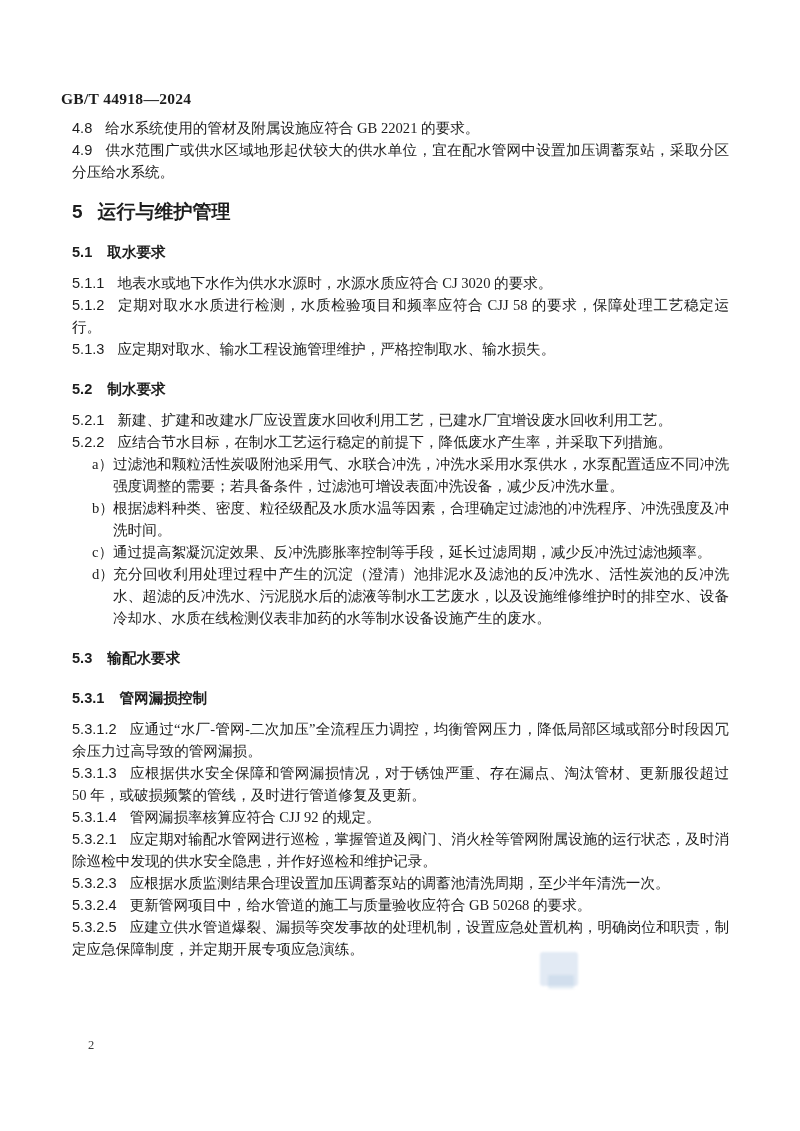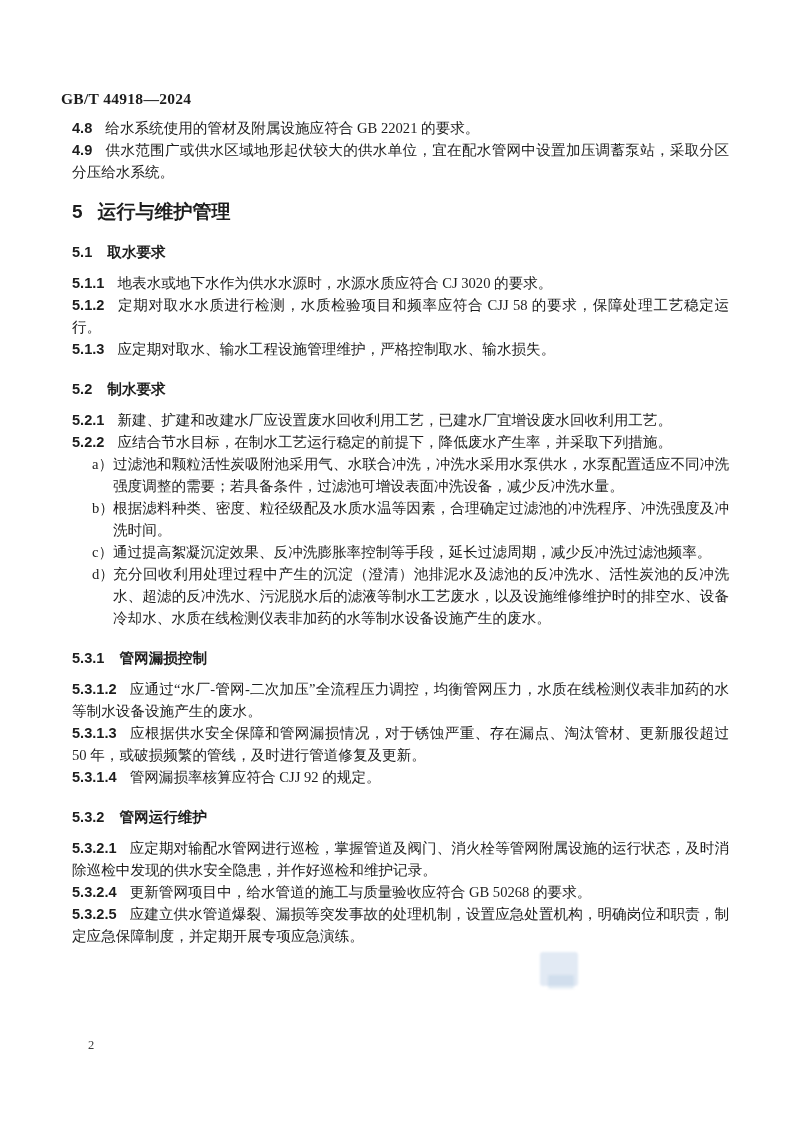--- a/index.html
+++ b/index.html
@@ -13,21 +13,21 @@
     font-size:15.5px; font-weight:700; letter-spacing:.3px;
     font-family:"Liberation Serif","DejaVu Serif",serif;
   }
   .content {
     position:absolute; left:72px; top:117px; width:657px;
     font-size:14.6px; line-height:22px; text-align:justify;
     text-justify:inter-character;
   }
   p.clause { margin:0; }
   .clause-num {
-    font-weight:700; margin-right:13px; white-space:nowrap;
+    font-weight:400; margin-right:13px; white-space:nowrap;
     font-family:"Liberation Sans","DejaVu Sans",sans-serif;
   }
   .h-chapter {
     margin:18px 0 15px 0; font-size:19px; font-weight:700;
     font-family:"Liberation Sans","DejaVu Sans",sans-serif;
     line-height:22px;
   }
   .h-section, .h-subsection {
     margin:18px 0 9px 0; font-size:14.6px; font-weight:700;
     font-family:"Liberation Sans","DejaVu Sans",sans-serif;
@@ -79,35 +79,36 @@
   <p class="clause"><span class="clause-num">5.2.2</span><span>应结合节水目标，在制水工艺运行稳定的前提下，降低废水产生率，并采取下列措施。</span></p>
 
   <p class="list-item"><span class="list-marker">a）</span><span>过滤池和颗粒活性炭吸附池采用气、水联合冲洗，冲洗水采用水泵供水，水泵配置适应不同冲洗强度调整的需要；若具备条件，过滤池可增设表面冲洗设备，减少反冲洗水量。</span></p>
 
   <p class="list-item"><span class="list-marker">b）</span><span>根据滤料种类、密度、粒径级配及水质水温等因素，合理确定过滤池的冲洗程序、冲洗强度及冲洗时间。</span></p>
 
   <p class="list-item"><span class="list-marker">c）</span><span>通过提高絮凝沉淀效果、反冲洗膨胀率控制等手段，延长过滤周期，减少反冲洗过滤池频率。</span></p>
 
   <p class="list-item"><span class="list-marker">d）</span><span>充分回收利用处理过程中产生的沉淀（澄清）池排泥水及滤池的反冲洗水、活性炭池的反冲洗水、超滤的反冲洗水、污泥脱水后的滤液等制水工艺废水，以及设施维修维护时的排空水、设备冷却水、水质在线检测仪表非加药的水等制水设备设施产生的废水。</span></p>
 
+  <h3 class="h-section"><span class="h-num">5.3</span><span>输配水要求</span></h3>
 
   <h4 class="h-subsection"><span class="h-num">5.3.1</span><span>管网漏损控制</span></h4>
 
 
-  <p class="clause"><span class="clause-num">5.3.1.2</span><span>应通过“水厂-管网-二次加压”全流程压力调控，均衡管网压力，水质在线检测仪表非加药的水等制水设备设施产生的废水。</span></p>
+  <p class="clause"><span class="clause-num">5.3.1.2</span><span>应通过“水厂-管网-二次加压”全流程压力调控，均衡管网压力，降低局部区域或部分时段因冗余压力过高导致的管网漏损。</span></p>
 
   <p class="clause"><span class="clause-num">5.3.1.3</span><span>应根据供水安全保障和管网漏损情况，对于锈蚀严重、存在漏点、淘汰管材、更新服役超过 50 年，或破损频繁的管线，及时进行管道修复及更新。</span></p>
 
   <p class="clause"><span class="clause-num">5.3.1.4</span><span>管网漏损率核算应符合 CJJ 92 的规定。</span></p>
 
-  <h4 class="h-subsection"><span class="h-num">5.3.2</span><span>管网运行维护</span></h4>
 
   <p class="clause"><span class="clause-num">5.3.2.1</span><span>应定期对输配水管网进行巡检，掌握管道及阀门、消火栓等管网附属设施的运行状态，及时消除巡检中发现的供水安全隐患，并作好巡检和维护记录。</span></p>
 
 
+  <p class="clause"><span class="clause-num">5.3.2.3</span><span>应根据水质监测结果合理设置加压调蓄泵站的调蓄池清洗周期，至少半年清洗一次。</span></p>
 
   <p class="clause"><span class="clause-num">5.3.2.4</span><span>更新管网项目中，给水管道的施工与质量验收应符合 GB 50268 的要求。</span></p>
 
   <p class="clause"><span class="clause-num">5.3.2.5</span><span>应建立供水管道爆裂、漏损等突发事故的处理机制，设置应急处置机构，明确岗位和职责，制定应急保障制度，并定期开展专项应急演练。</span></p>
 
 </div>
 
 <div class="watermark"></div>
 <div class="watermark2"></div>
 

